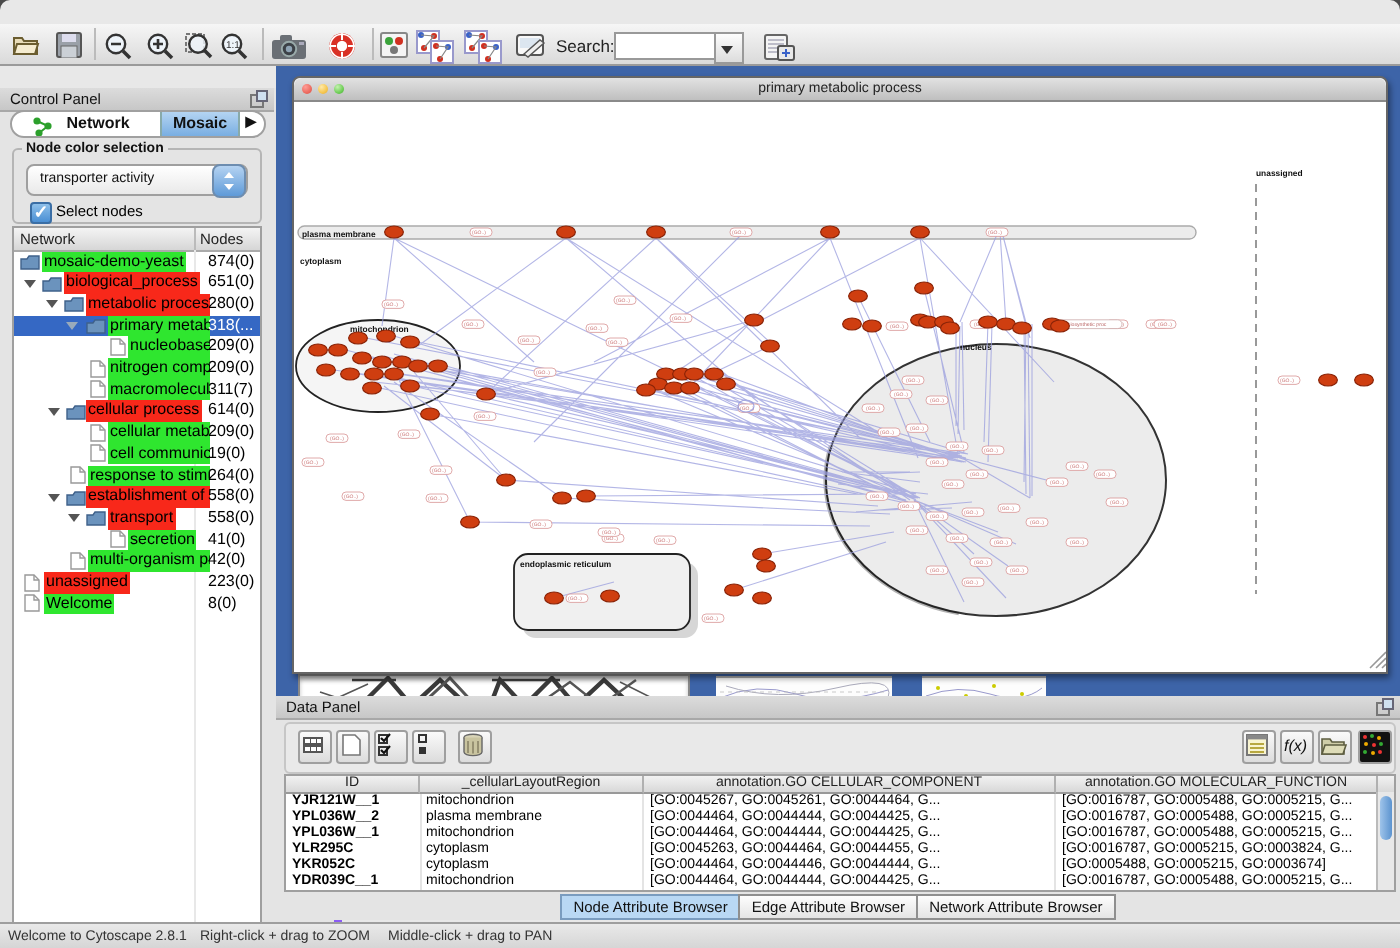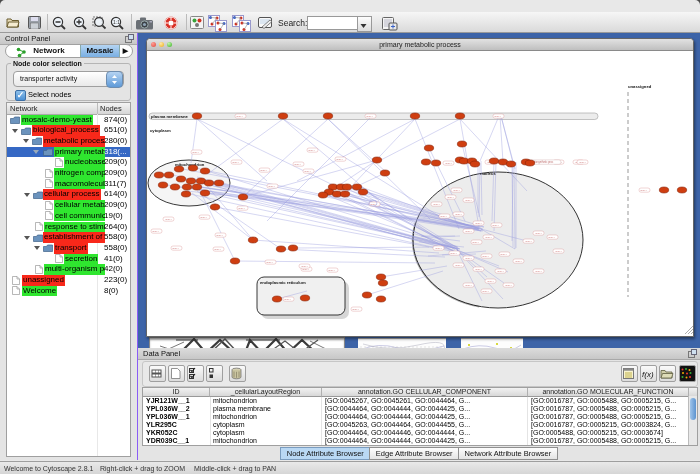--- a/index.html
+++ b/index.html
@@ -5,21 +5,21 @@
 html,body{margin:0;padding:0;}
 body{width:700px;height:474px;overflow:hidden;font-family:"Liberation Sans",sans-serif;background:#4a4a4a;}
 .app{position:absolute;left:0;top:0;width:700px;height:474px;background:#e8e8e8;border-radius:5px 5px 0 0;overflow:hidden;}
 .titlebar{position:absolute;left:0;top:0;width:700px;height:11px;background:linear-gradient(#ececec,#c8c8c8);border-bottom:1px solid #878787;border-radius:5px 5px 0 0;}
 .tl{position:absolute;top:3px;width:6px;height:6px;border-radius:50%;}
 .title{position:absolute;top:1px;width:100%;text-align:center;font-size:8px;color:#222;}
 .toolbar{position:absolute;left:0;top:12px;width:700px;height:20px;background:linear-gradient(#f6f6f6,#dadada);border-bottom:1px solid #9a9a9a;}
 .tsep{position:absolute;top:2px;width:1px;height:16px;background:#bbb;}
 .panelhdr{position:absolute;height:11px;background:linear-gradient(#dcdcdc,#c7c7c7);border-bottom:1px solid #a8a8a8;font-size:7.5px;color:#111;line-height:11px;}
 
-.cp{position:absolute;left:0;top:33px;width:137px;height:427px;background:#e4e4e4;border-right:4px solid #8b5cf6;}
+.cp{position:absolute;left:0;top:44px;width:137px;height:427px;background:#e4e4e4;border-right:4px solid #8b5cf6;padding-left:30px;}
 .tabs{position:absolute;left:5px;top:11px;width:126px;height:12px;background:#fff;border:1px solid #a0a0a0;border-radius:7px;overflow:hidden;}
 .tabseg{position:absolute;top:0;height:12px;line-height:12px;text-align:center;font-weight:bold;color:#111;font-size:8px;}
 .groupbox{position:absolute;left:6px;top:30px;width:123px;height:36px;border:1px solid #b5b5b5;border-radius:3px;}
 .grouplabel{position:absolute;left:4px;top:-4px;background:#e4e4e4;padding:0 2px;font-size:7px;font-weight:bold;color:#111;}
 .combo{position:absolute;left:6px;top:7px;width:109px;height:14px;background:linear-gradient(#ffffff,#e9e9e9);border:1px solid #9f9f9f;border-radius:4px;font-size:7px;line-height:14px;color:#111;}
 .combobtn{position:absolute;right:0px;top:-1px;width:15px;height:15px;background:linear-gradient(#b5d3f2,#5e9ad8);border:1px solid #6d8db0;border-radius:4px;}
 .cb{position:absolute;left:8px;top:26px;width:9px;height:9px;background:linear-gradient(#8ec0ea,#4a8fd4);border:1px solid #3a6ea5;border-radius:2px;color:#fff;font-size:9px;line-height:9px;font-weight:bold;text-align:center;}
 .treewrap{position:absolute;left:6px;top:69px;width:123px;height:353px;background:#fff;border:1px solid #9f9f9f;overflow:hidden;}
 .treehdr{position:absolute;left:0;top:0;width:123px;height:11px;background:linear-gradient(#f4f4f4,#d6d6d6);border-bottom:1px solid #aaa;font-size:7.5px;color:#222;line-height:11px;}
 .trow{position:absolute;left:0;width:123px;height:10.7px;font-size:8px;line-height:10.7px;white-space:nowrap;}

